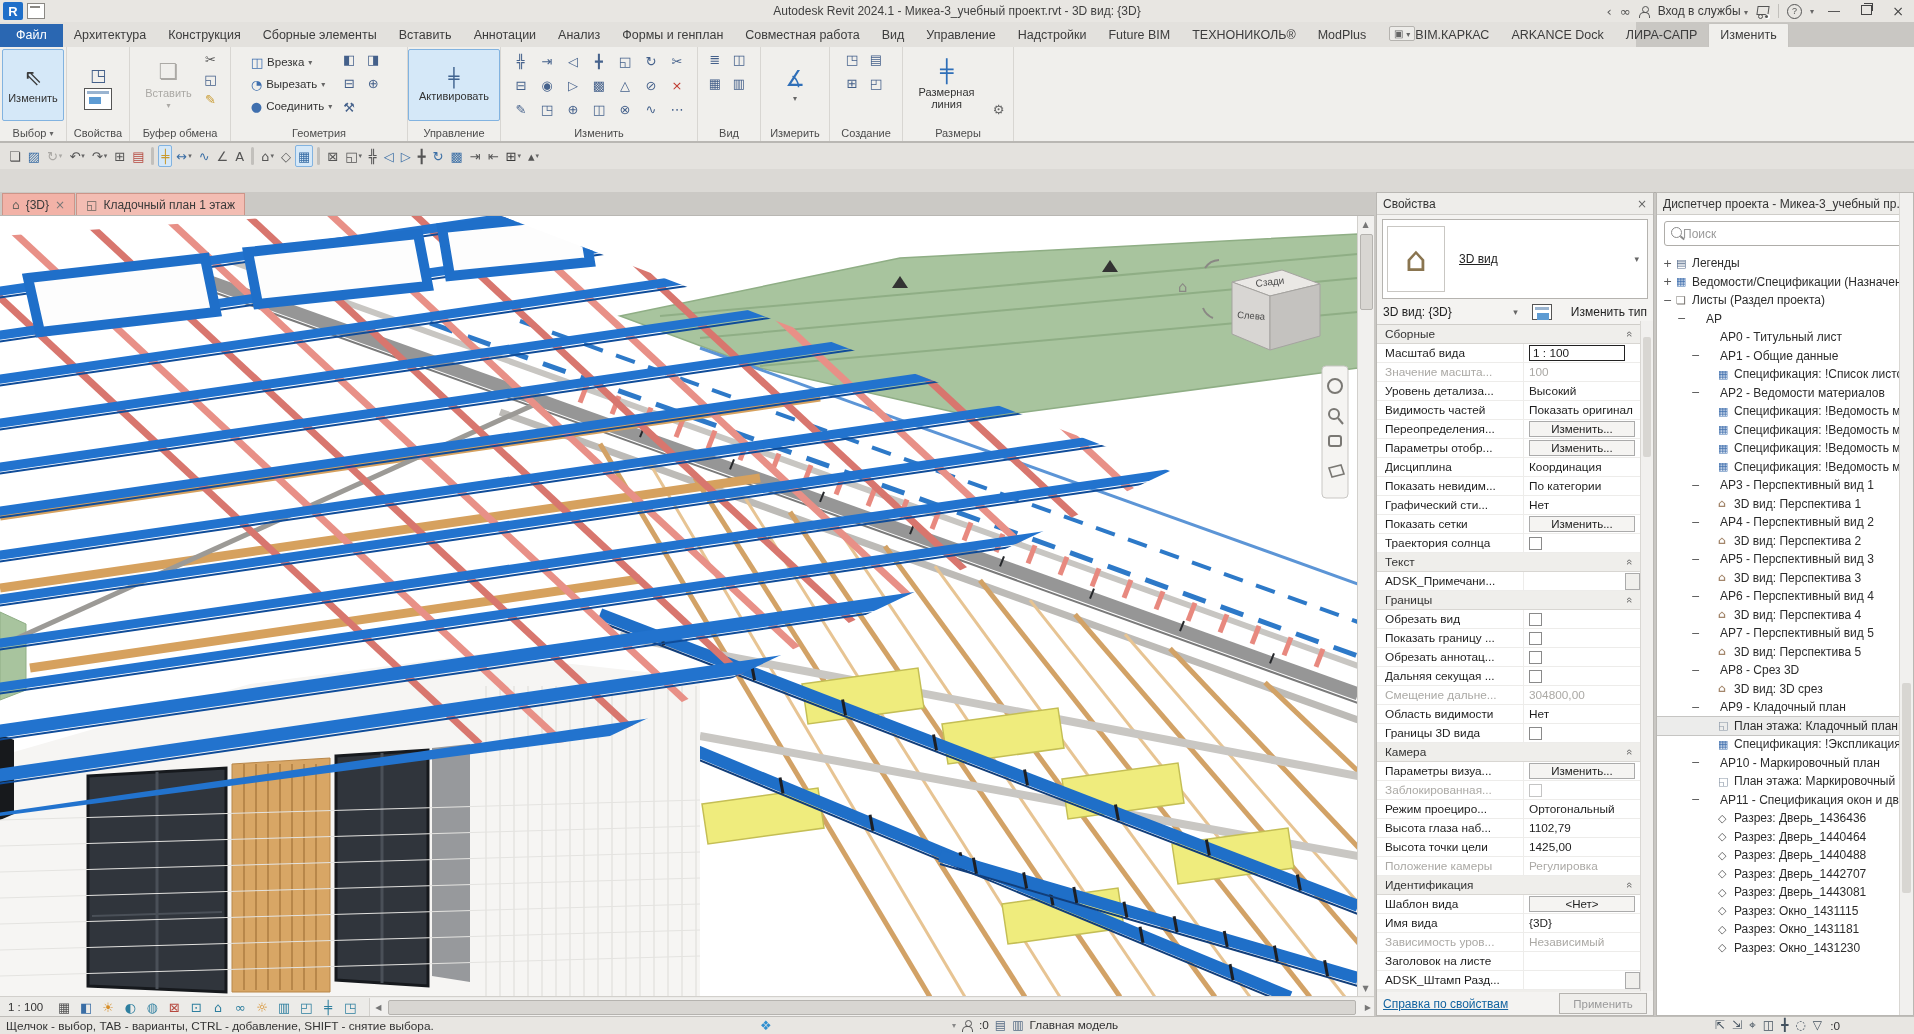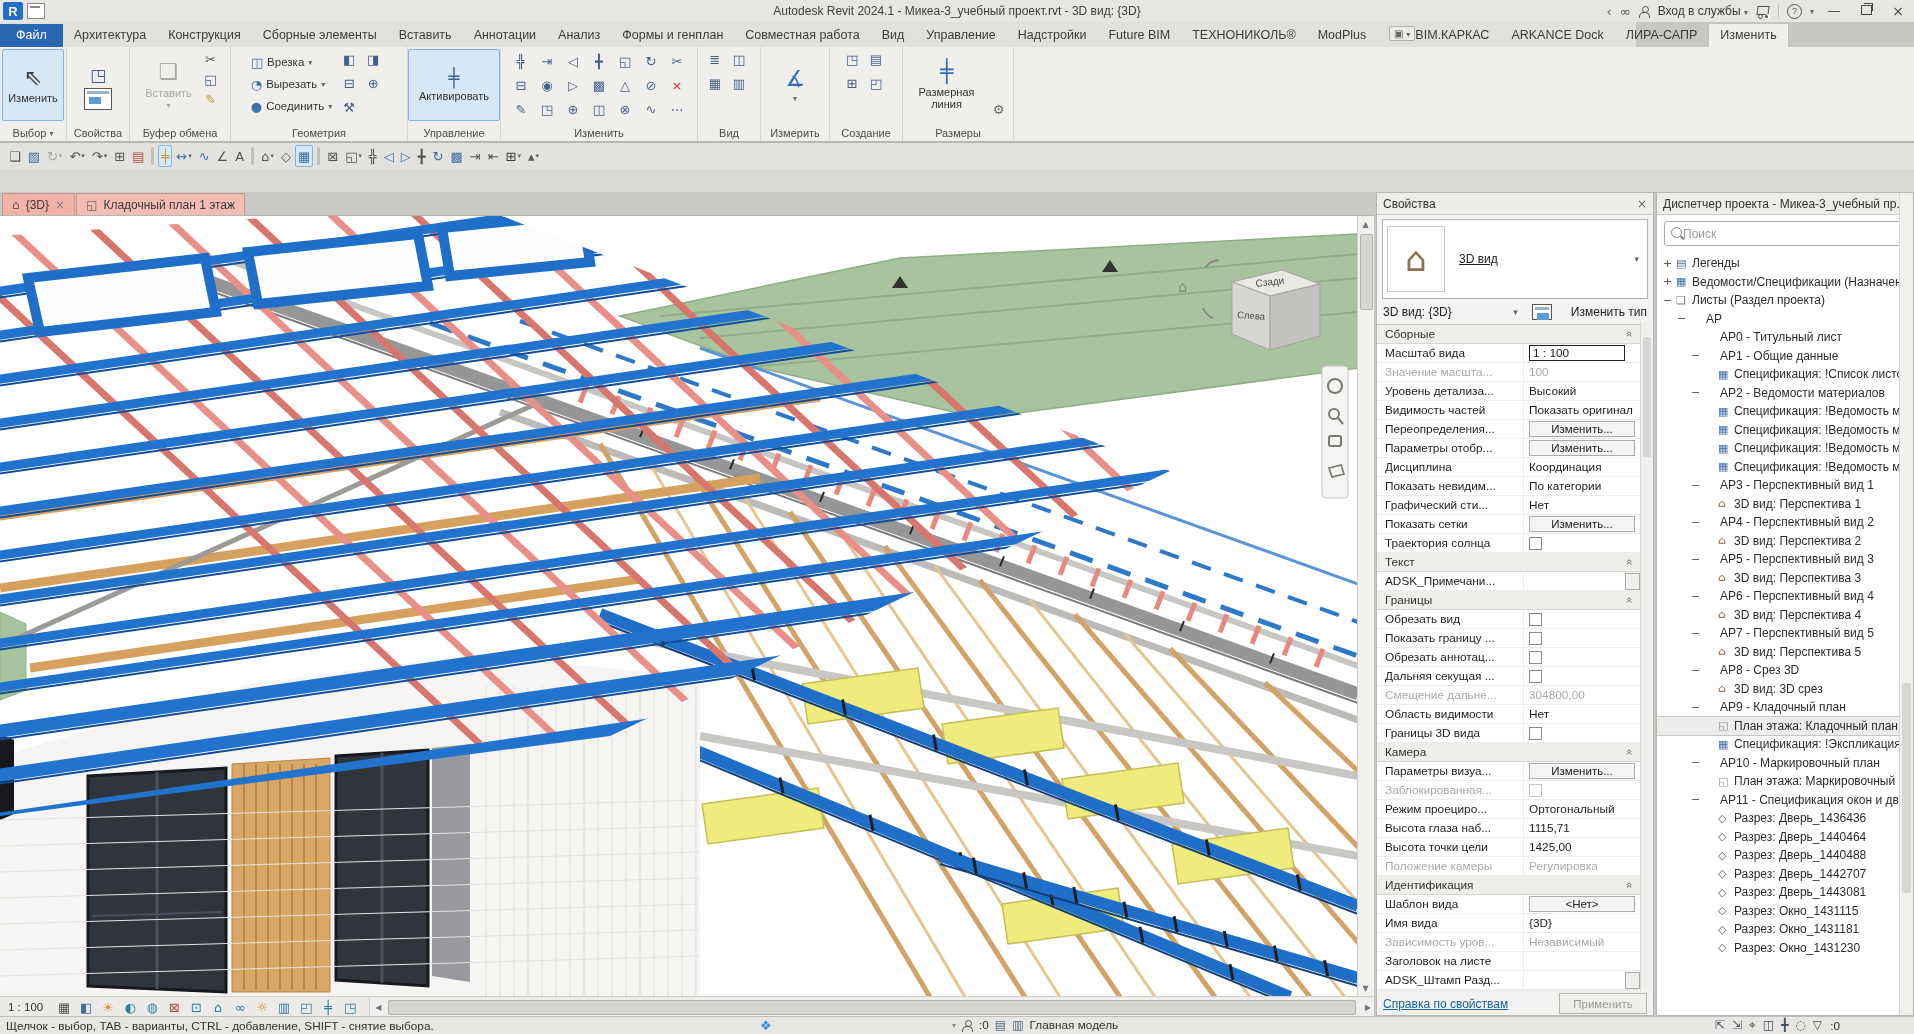--- a/index.html
+++ b/index.html
@@ -923,21 +923,21 @@
         <div class="prow">
         <span class="plab">Режим проециро...</span>
         <span class="pval">
           <span class="pv">Ортогональный</span>
 
         </span>
       </div>
         <div class="prow">
         <span class="plab">Высота глаза наб...</span>
         <span class="pval">
-          <span class="pv">1115,71</span>
+          <span class="pv">1102,79</span>
 
         </span>
       </div>
         <div class="prow">
         <span class="plab">Высота точки цели</span>
         <span class="pval">
           <span class="pv">1425,00</span>
 
         </span>
       </div>

